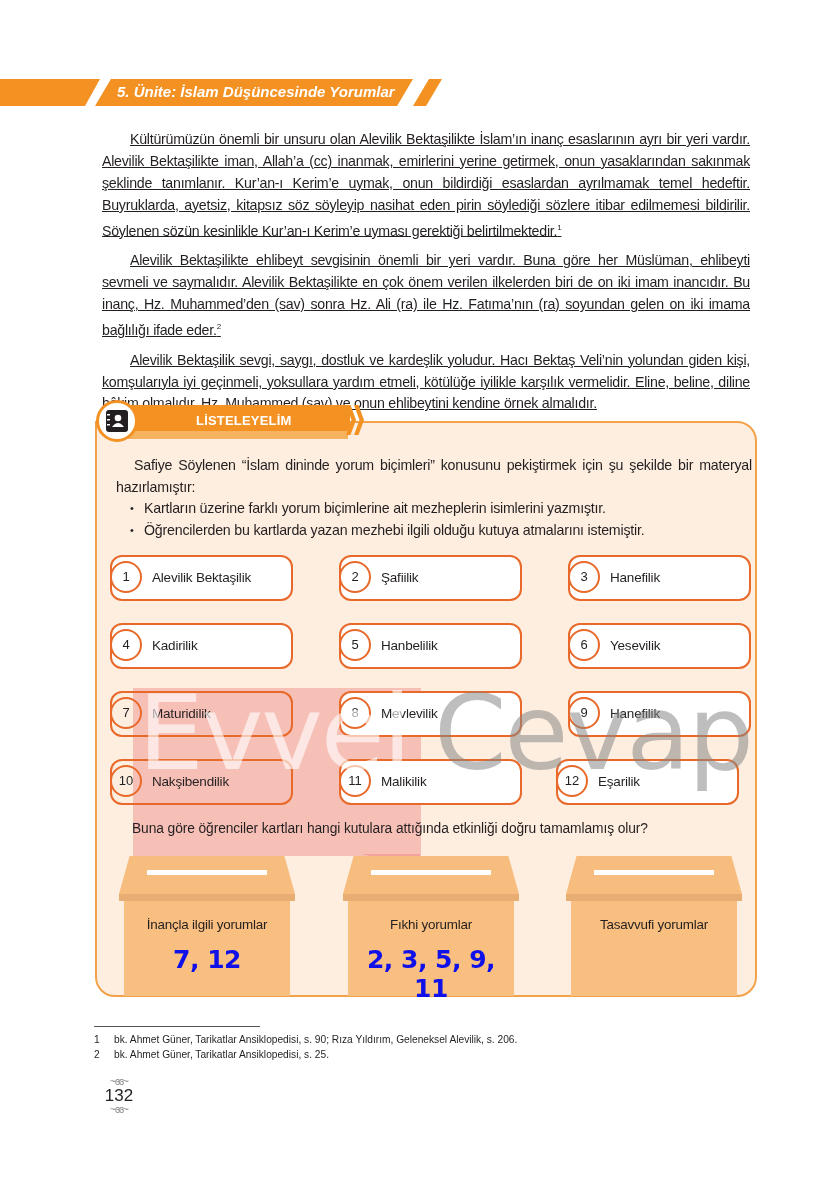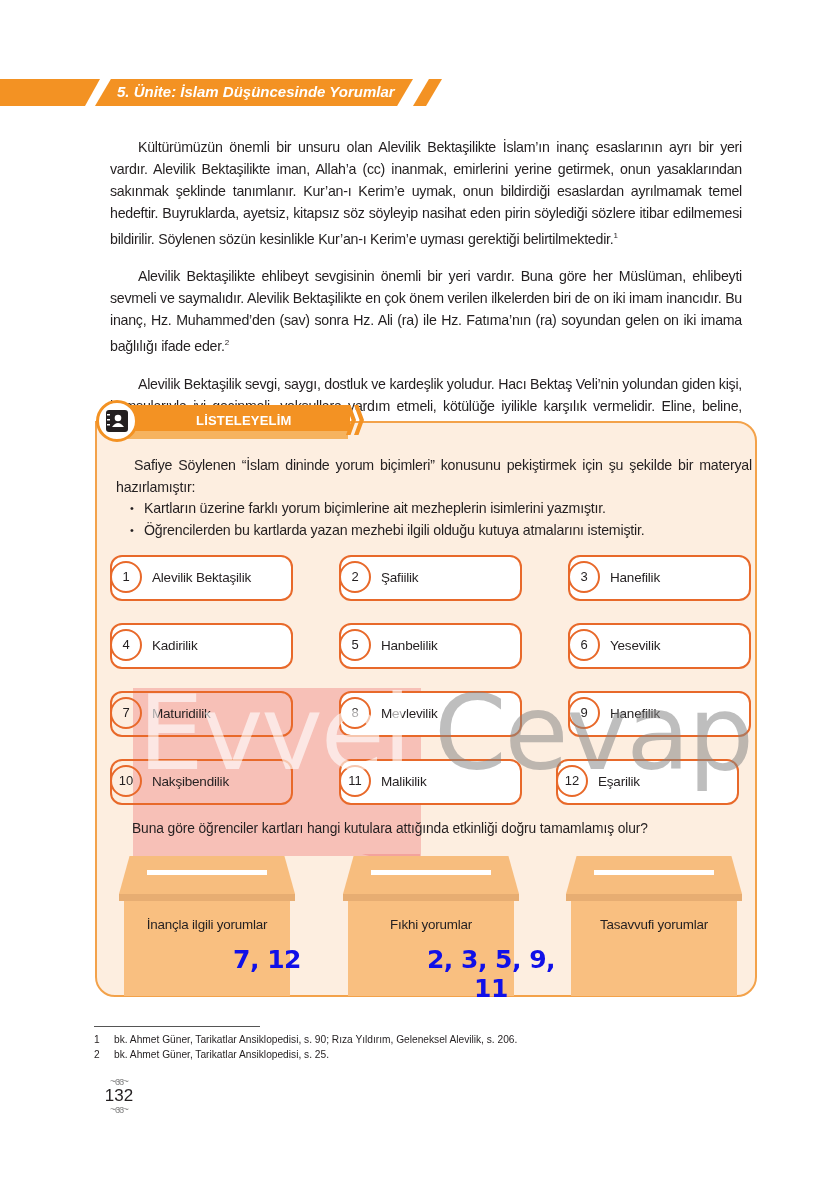--- a/index.html
+++ b/index.html
@@ -13,21 +13,21 @@
   .unit-band .band-main { position: absolute; left: 95px; top: 0; width: 318px; height: 27px; background: #f39223;
          clip-path: polygon(5% 0, 100% 0, 95% 100%, 0 100%); }
   .unit-band .band-tail { position: absolute; left: 413px; top: 0; width: 29px; height: 27px; background: #f39223;
          clip-path: polygon(55% 0, 100% 0, 45% 100%, 0 100%); }
   .unit-band .band-title { position: absolute; left: 117px; top: 4px; color: #fff; font-weight: bold; font-style: italic;
          font-size: 15px; white-space: nowrap; }
 
   
   .body-text { position: absolute; left: 94px; top: 121px; width: 664px; font-family: "Liberation Sans", sans-serif;
          font-size: 14.2px; line-height: 21.9px; text-align: justify; color: #231f20; }
-  .body-text p { margin: 16px; text-indent: 28px; letter-spacing: -0.25px; }
+  .body-text p { margin: 8px; text-indent: 28px; letter-spacing: -0.25px; text-decoration: underline; }
   .body-text sup { font-size: 8px; }
 
   
   .activity { position: absolute; left: 95px; top: 421px; width: 662px; height: 576px; background: #fdeee0;
          border: 2px solid #f3a24a; border-radius: 0 20px 20px 20px; box-sizing: border-box; }
   .activity-header { position: absolute; left: 96px; top: 400px; height: 42px; width: 270px; }
   .activity-header .hdr-bar { position: absolute; left: 18px; top: 5px; width: 236px; height: 30px; background: #f39223; }
   .activity-header .hdr-bar2 { position: absolute; left: 30px; top: 31px; width: 222px; height: 8px; background: #f6b35f; }
   .activity-header .chev { position: absolute; top: 5px; width: 10px; height: 30px; background: #f39223;
          clip-path: polygon(0 0, 45% 0, 100% 50%, 45% 100%, 0 100%, 55% 50%); }
@@ -52,22 +52,22 @@
   .question { position: absolute; left: 132px; top: 821px; font-size: 13.8px; letter-spacing: -0.1px; }
 
   
   .ballot { position: absolute; width: 176px; height: 140px; }
   .ballot .lid { position: absolute; left: 0; top: 0; width: 176px; height: 38px; background: #f7bd7e;
          clip-path: polygon(6% 0, 94% 0, 100% 100%, 0 100%); }
   .ballot .slot { position: absolute; left: 28px; top: 14px; width: 120px; height: 5px; background: #ffffff; }
   .ballot .lid-band { position: absolute; left: 0; top: 38px; width: 176px; height: 7px; background: #e7ad72; }
   .ballot .body { position: absolute; left: 5px; top: 45px; width: 166px; height: 95px; background: #f9bf80; }
   .ballot .b-label { position: absolute; left: 0; top: 16px; width: 166px; text-align: center; font-size: 13.4px; letter-spacing: -0.2px; }
-  .ballot .b-answer { position: absolute; left: 12px; top: 44px; width: 166px; text-align: center; font-size: 25px; font-weight: bold;
-         color: #1010e8; font-family: "DejaVu Sans", sans-serif; letter-spacing: -0.5px; padding-left: 48px; }
+  .ballot .b-answer { position: absolute; left: 0; top: 44px; width: 166px; text-align: center; font-size: 25px; font-weight: bold;
+         color: #1010e8; font-family: "DejaVu Sans", sans-serif; letter-spacing: -0.5px; }
 
   
   .wm-red { position: absolute; left: 133px; top: 688px; width: 288px; height: 168px; background: rgba(236,110,110,0.36); }
   .wm-red-tip { position: absolute; left: 362px; top: 854px; width: 58px; height: 16px; background: rgba(236,110,110,0.36);
          clip-path: polygon(0 0, 100% 0, 100% 100%); }
   .wm-text { position: absolute; top: 672px; font-family: "DejaVu Sans", sans-serif; font-size: 104px; letter-spacing: -2px; }
   .wm-evvel { left: 138px; color: rgba(255,255,255,0.62); }
   .wm-cevap { left: 434px; color: rgba(130,130,130,0.52); }
 
   

